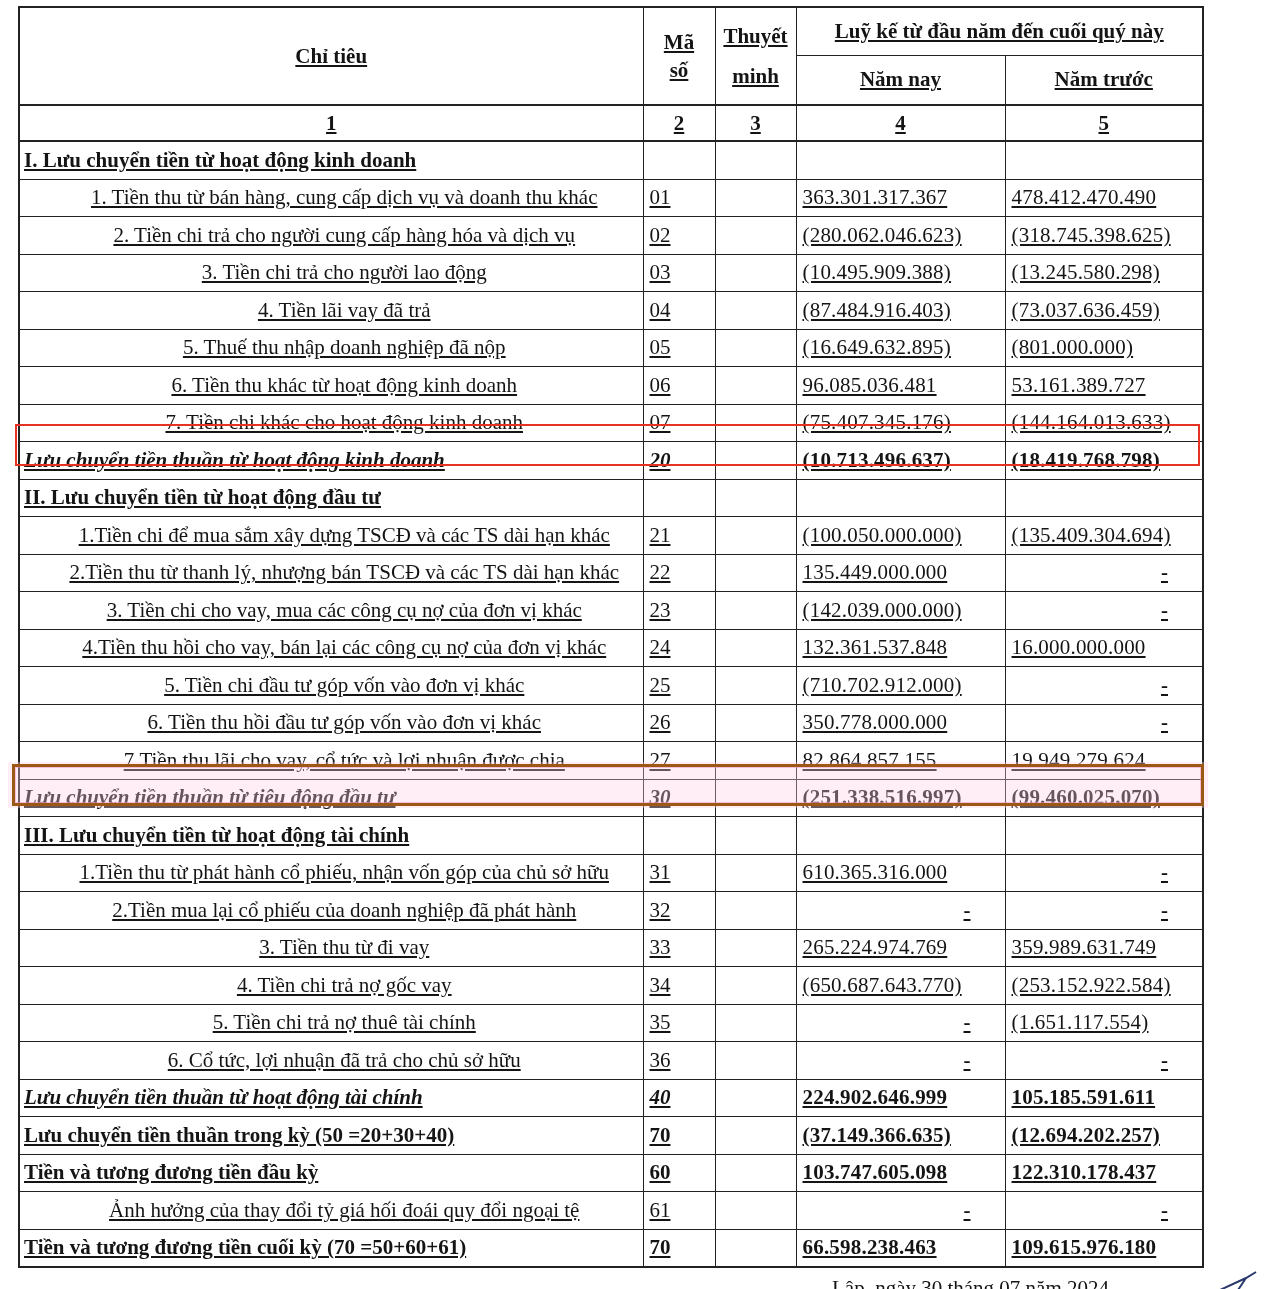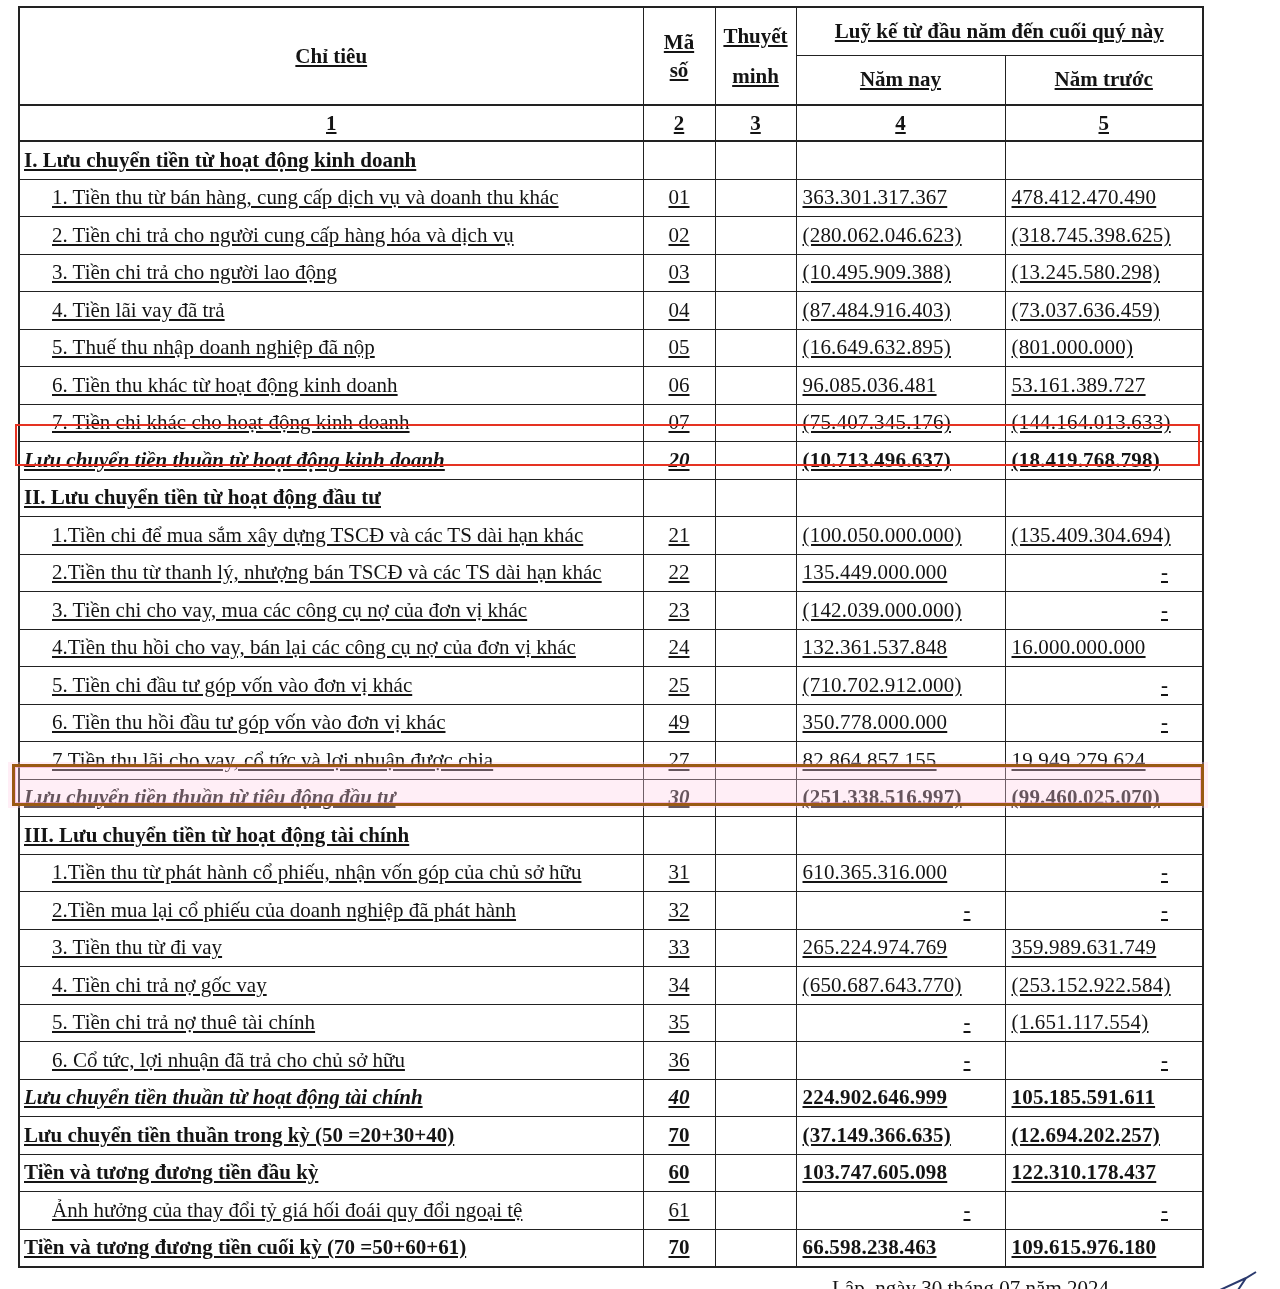--- a/index.html
+++ b/index.html
@@ -24,22 +24,22 @@
     col.c2 { width: 72px; }
     col.c3 { width: 81px; }
     col.c4 { width: 209px; }
     col.c5 { width: 198px; }
     th { font-weight: bold; font-size: 21px; }
     .hdr-main { height: 42px; }
     .hdr-sub { height: 43px; }
     .hdr-num td { font-weight: bold; text-align: center; height: 34px; }
     thead tr.hdr-num td { border-top: 2.5px solid #222; border-bottom: 2.5px solid #222; }
     .label { text-align: left; padding-left: 4px; }
-    .indent { padding-left: 32px; }
-    .code { text-align: center; }
+    .indent { padding-left: 32px; text-align: center; }
+    .code { }
     .num { text-align: left; padding-right: 4px; letter-spacing: 0.2px; }
     .dash { text-align: right; padding-right: 34px; font-weight: bold; }
     .section td.label { font-weight: bold; }
     .subtotal td { font-weight: bold; font-style: italic; }
     .subtotal td.num { font-style: normal; margin-left: 13px; }
     .total td { font-weight: bold; }
     .total td.code { font-style: normal; }
     table { border: 2.5px solid #222; }
 
     .hl-red {
@@ -195,21 +195,21 @@
         </tr>
         <tr class="item">
           <td class="label indent">5. Tiền chi đầu tư góp vốn vào đơn vị khác</td>
           <td class="code">25</td>
           <td class="note"></td>
           <td class="num">(710.702.912.000)</td>
           <td class="dash">-</td>
         </tr>
         <tr class="item">
           <td class="label indent">6. Tiền thu hồi đầu tư góp vốn vào đơn vị khác</td>
-          <td class="code">49</td>
+          <td class="code">26</td>
           <td class="note"></td>
           <td class="num">350.778.000.000</td>
           <td class="dash">-</td>
         </tr>
         <tr class="item">
           <td class="label indent">7.Tiền thu lãi cho vay, cổ tức và lợi nhuận được chia</td>
           <td class="code">27</td>
           <td class="note"></td>
           <td class="num">82.864.857.155</td>
           <td class="num">19.949.279.624</td>

